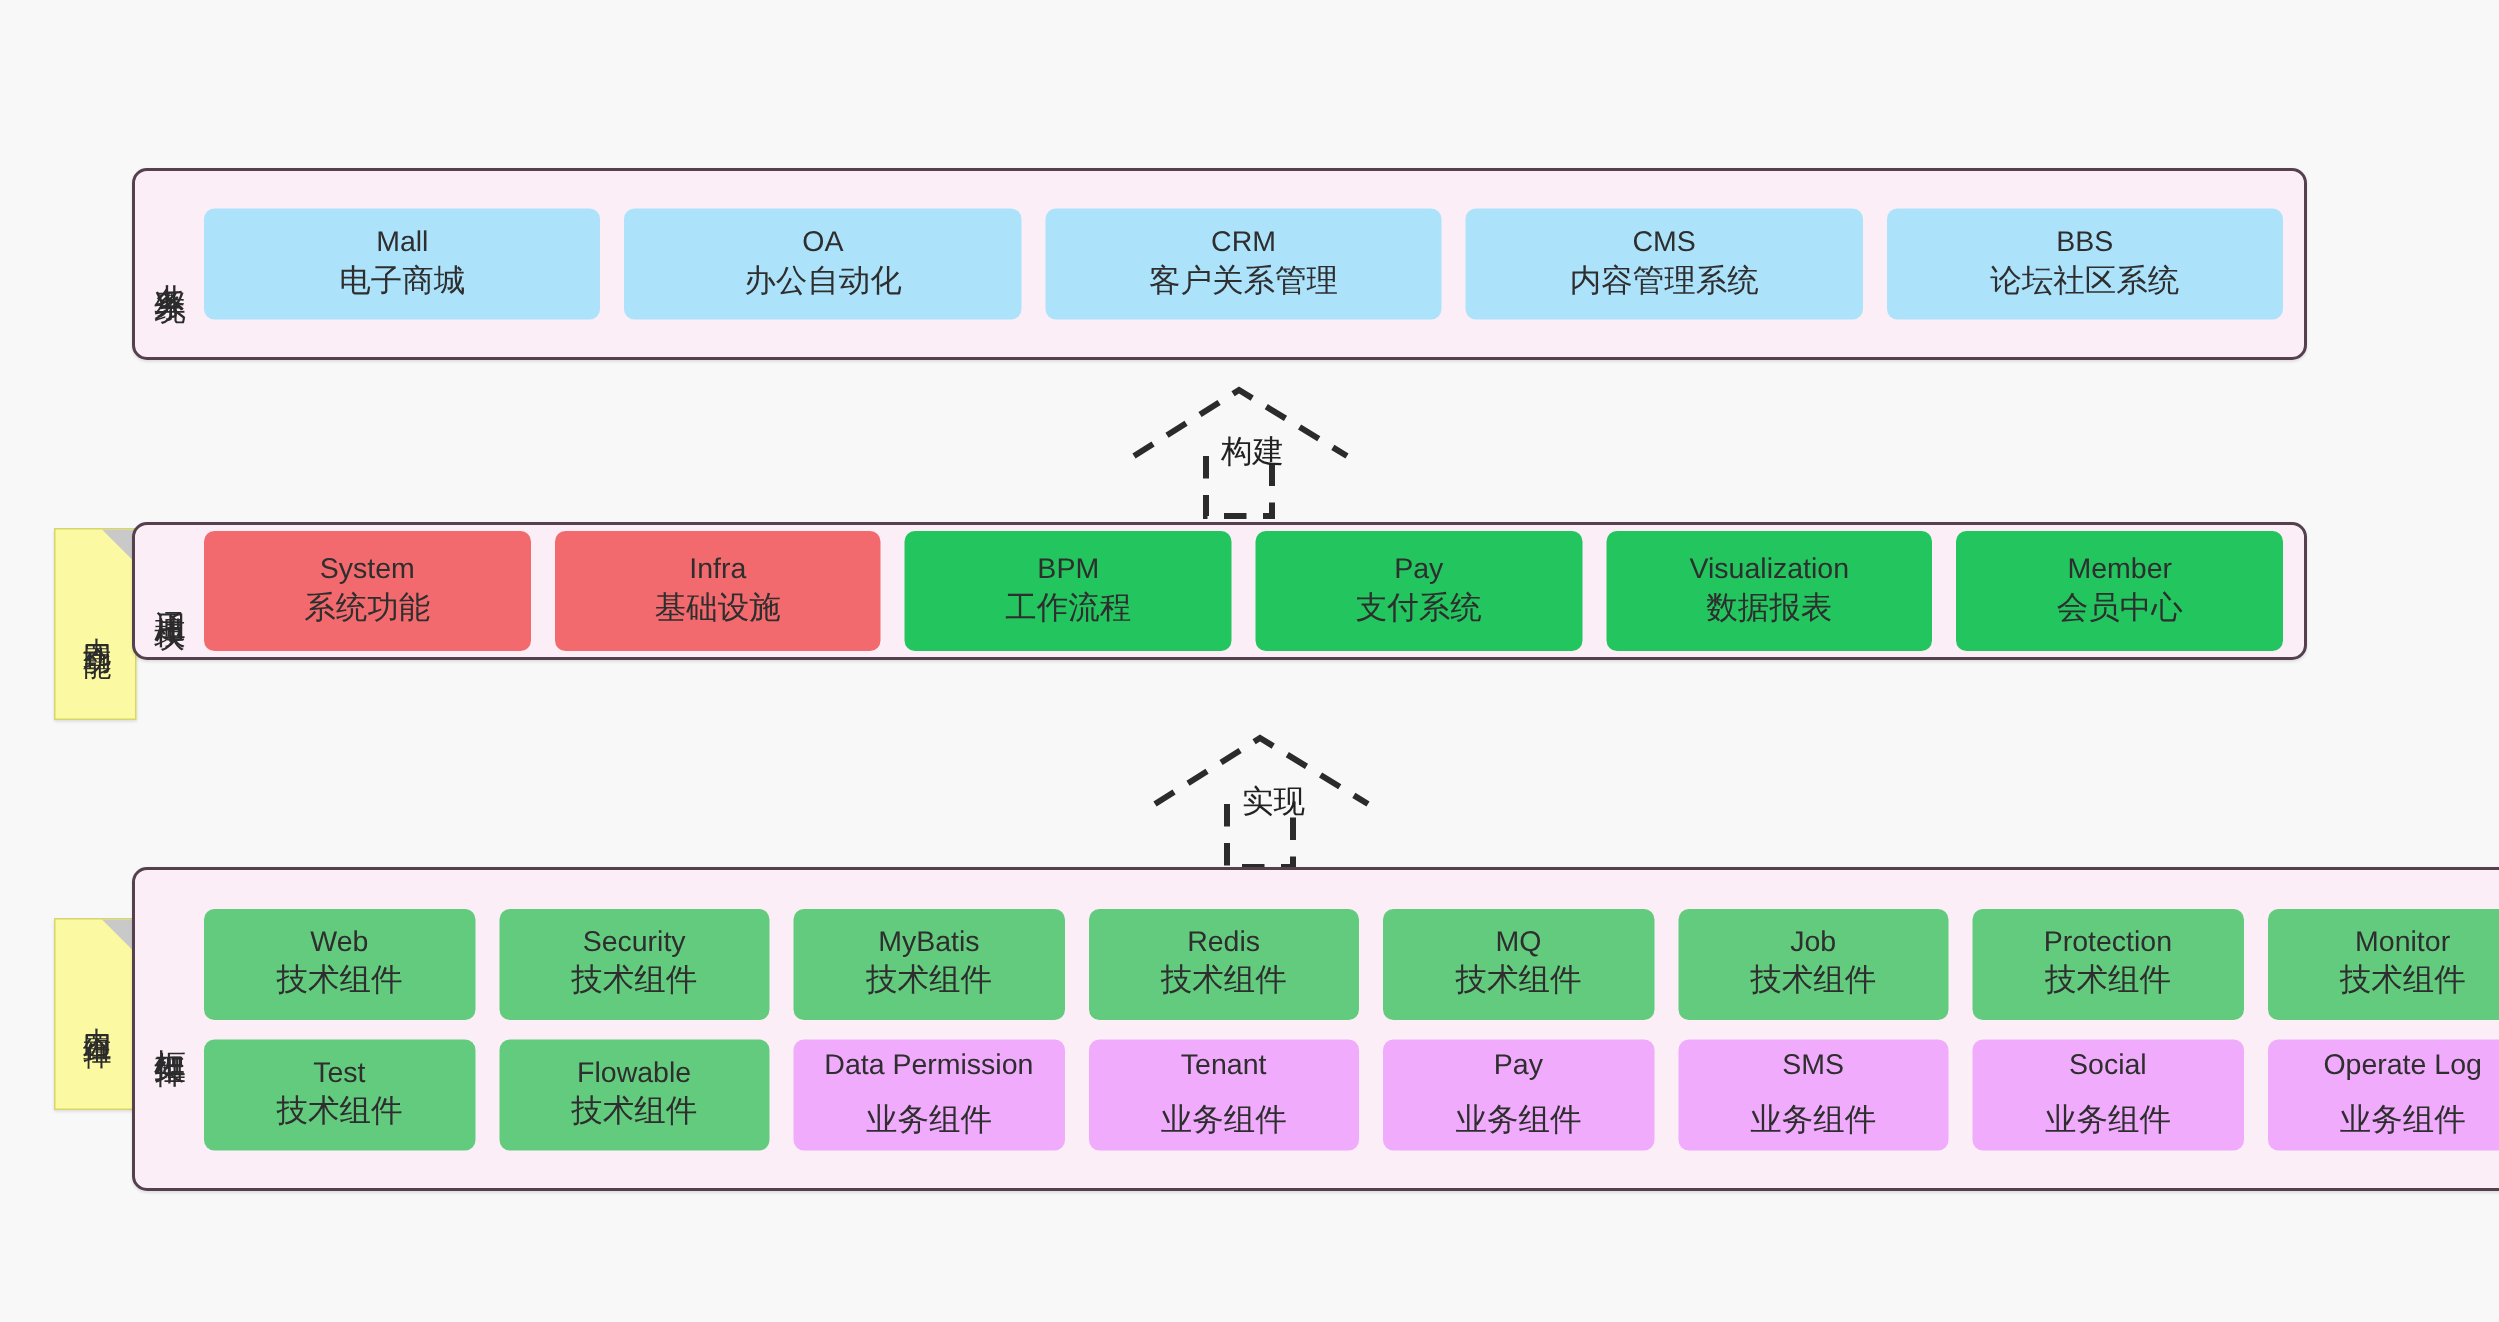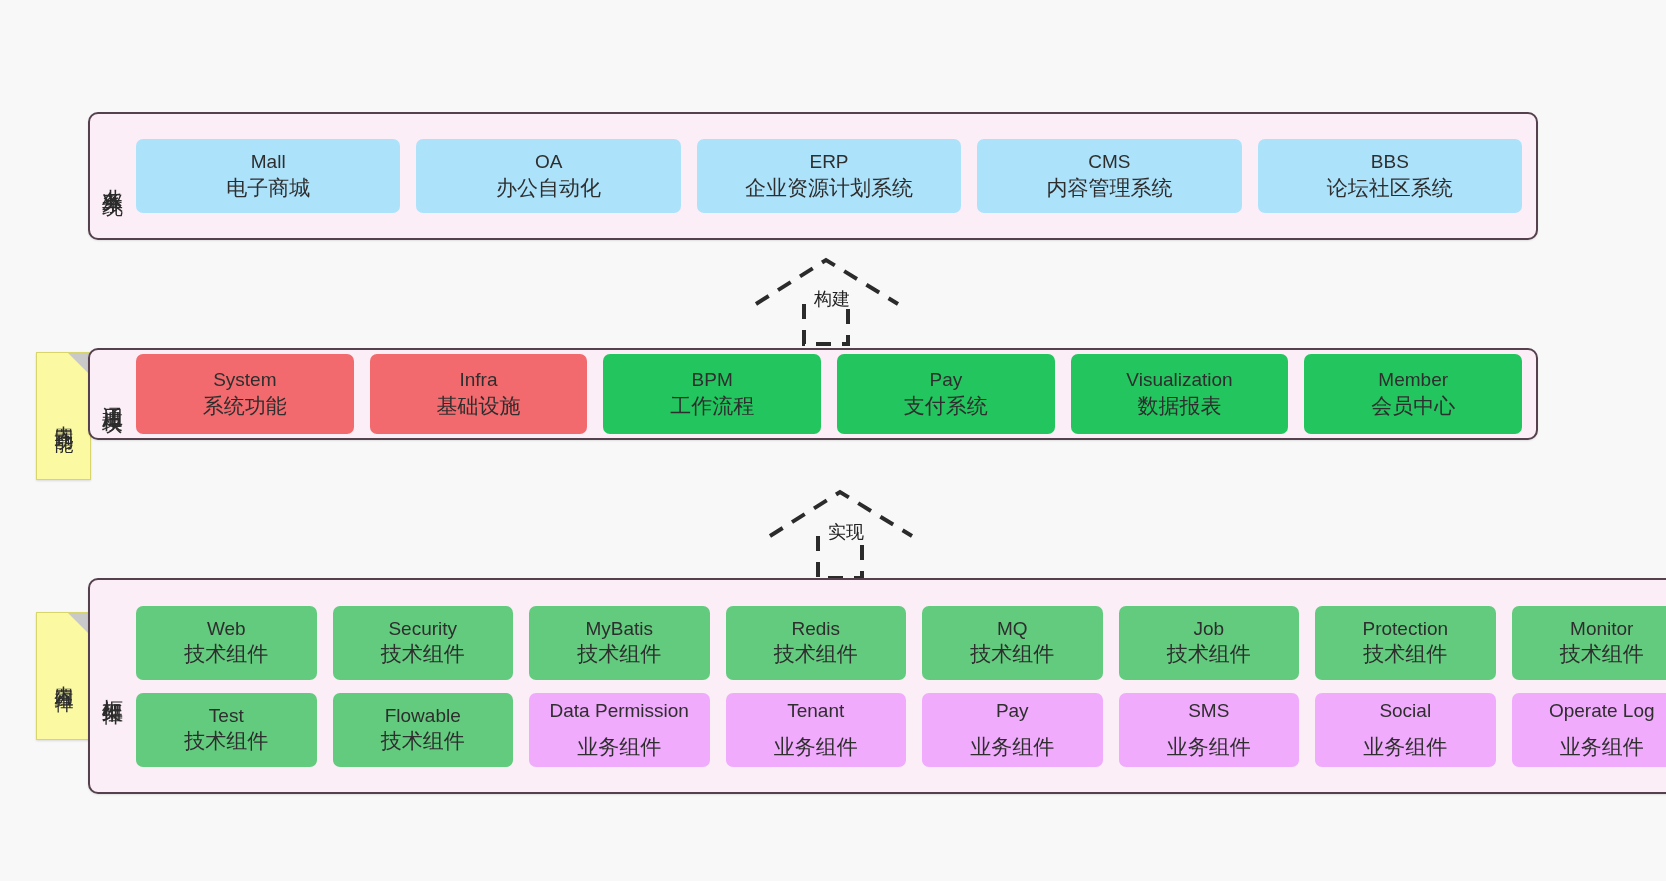--- a/index.html
+++ b/index.html
@@ -111,21 +111,21 @@
     border-top: 22px solid #c9c9c9;
   }
   #note-common    { left: 36px; top: 352px; width: 55px; height: 128px; }
   #note-framework { left: 36px; top: 612px; width: 55px; height: 128px; }
 
   
   .uml-arrow { position: absolute; }
   .uml-arrow svg { display: block; overflow: visible; }
   .uml-label {
     position: absolute;
-    font-size: 18px;
+    font-size: 21px;
     color: #222;
     background: transparent;
     white-space: nowrap;
   }
   #arrow-build { left: 752px; top: 256px; width: 180px; height: 90px; }
   #arrow-build .uml-label { left: 62px; top: 31px; }
   #arrow-impl  { left: 766px; top: 488px; width: 180px; height: 92px; }
   #arrow-impl  .uml-label { left: 62px; top: 32px; }
 </style>
 </head>
@@ -139,22 +139,22 @@
       <div class="row">
         <div class="cell c-blue">
           <span class="t1">Mall</span>
           <span class="t2">电子商城</span>
         </div>
         <div class="cell c-blue">
           <span class="t1">OA</span>
           <span class="t2">办公自动化</span>
         </div>
         <div class="cell c-blue">
-          <span class="t1">ERP</span>
-          <span class="t2">企业资源计划系统</span>
+          <span class="t1">CRM</span>
+          <span class="t2">客户关系管理</span>
         </div>
         <div class="cell c-blue">
           <span class="t1">CMS</span>
           <span class="t2">内容管理系统</span>
         </div>
         <div class="cell c-blue">
           <span class="t1">BBS</span>
           <span class="t2">论坛社区系统</span>
         </div>
       </div>

